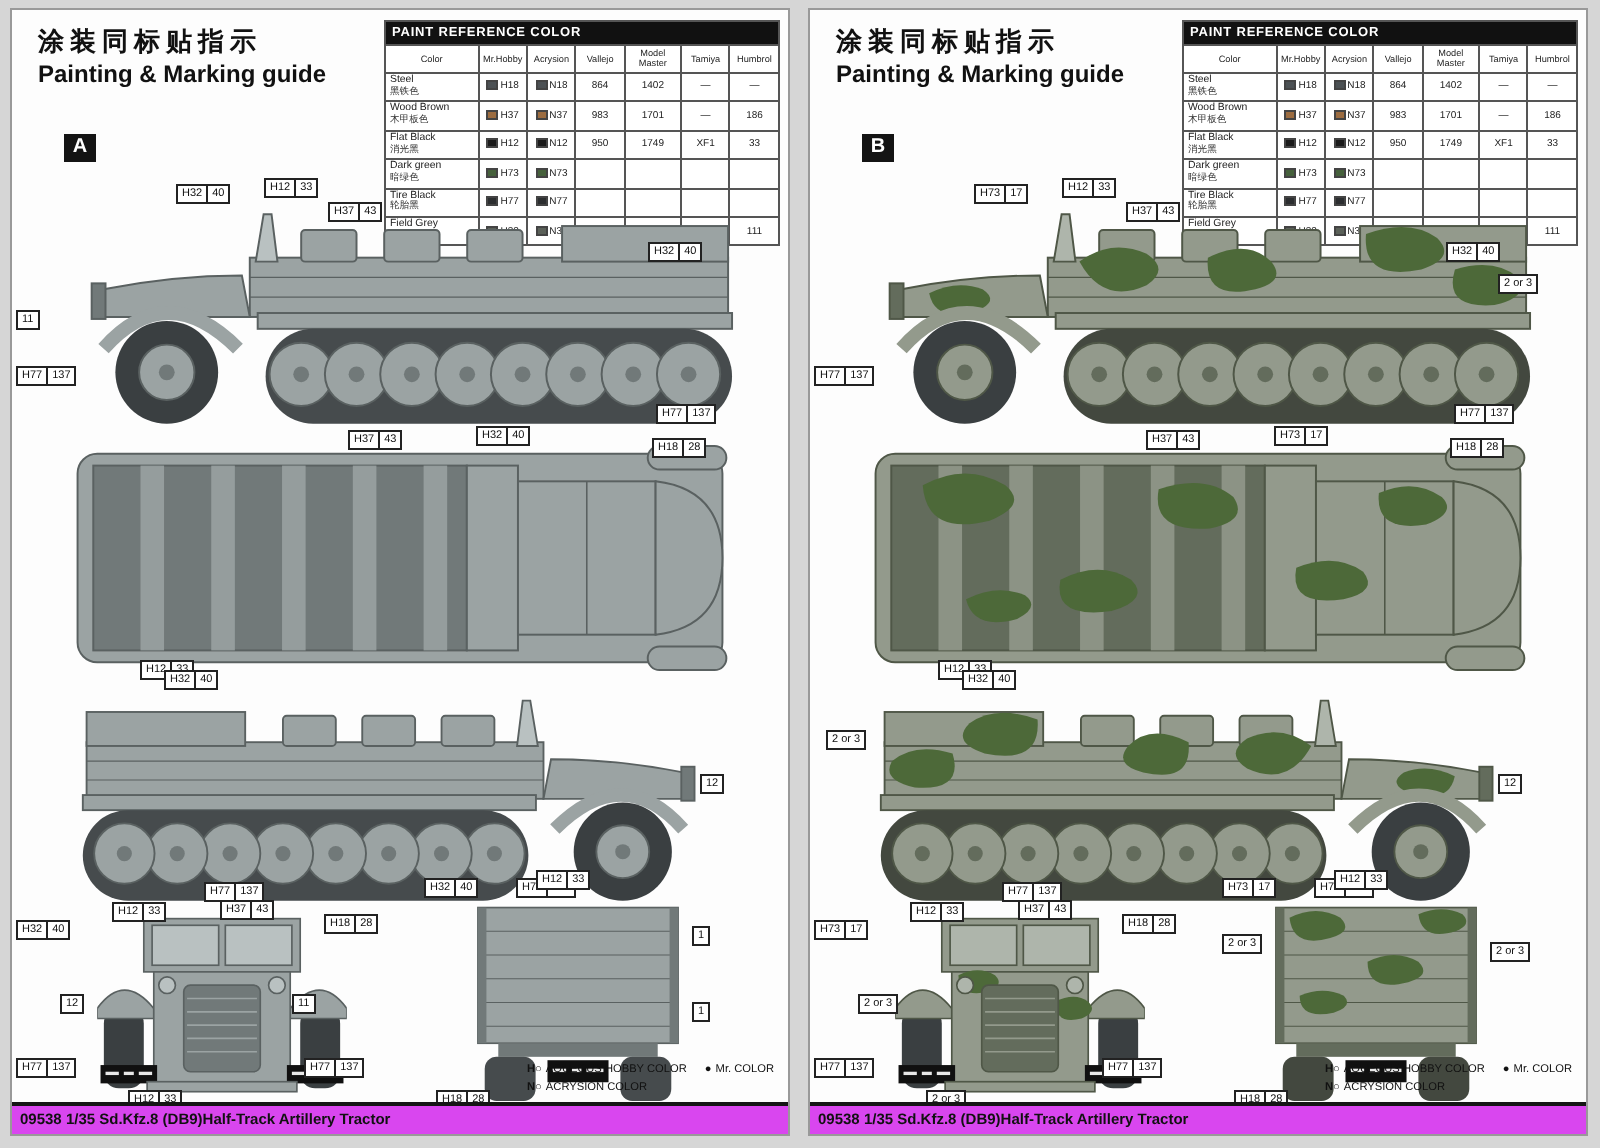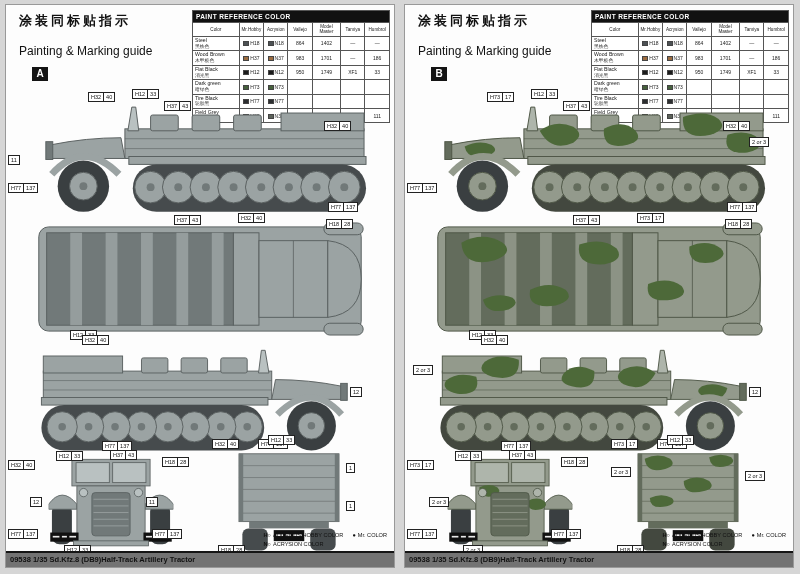--- a/index.html
+++ b/index.html
@@ -5,21 +5,21 @@
   *{margin:0;padding:0;box-sizing:border-box}
   html,body{background:#c8c8c8}
   body{font-family:"Liberation Sans",sans-serif}
   .page{position:relative;width:800px;height:574px;background:#d6d6d6;overflow:hidden}
 
   .panel{position:absolute;top:4px;width:390px;height:564px;background:#fdfdfd;border:1px solid #999}
   .panel-a{left:5px;  --body:#9ba3a3;--dark:#717979;--glass:#b9c1c1;--tire:#3a3f41;--track:#464b4d;--line:#5a6161;--camo:transparent}
   .panel-b{left:404px;--body:#939a8c;--dark:#636c5c;--glass:#aeb5ab;--tire:#3a3f41;--track:#43483f;--line:#4f5747;--camo:#4d6939}
 
   .title-cn{position:absolute;left:13px;top:7px;font-size:13px;font-weight:bold;letter-spacing:3px;color:#111;white-space:nowrap}
-  .title-en{position:absolute;left:13px;top:39px;font-size:12px;font-weight:normal;color:#111;white-space:nowrap}
+  .title-en{position:absolute;left:13px;top:25px;font-size:12px;font-weight:bold;color:#111;white-space:nowrap}
   .variant-badge{position:absolute;left:26px;top:62px;width:16px;height:14px;background:#141414;color:#fff;font-size:10px;font-weight:bold;text-align:center;line-height:14px}
 
   .paint-table-wrap{position:absolute;top:5px;right:4px;width:198px;background:#fff}
   table.ptable{width:100%;border-collapse:collapse;table-layout:fixed}
   .ptable td{border:0.5px solid #555;font-size:5px;text-align:center;padding:1px;color:#222;vertical-align:middle}
   td.ptitle{background:#111;color:#fff;font-size:6.5px;font-weight:bold;text-align:left;padding:2px 3px;letter-spacing:.4px}
   td.phead{font-size:4.6px;line-height:1.15}
   td.pname{text-align:left;padding-left:2px;font-size:5.2px;line-height:1.15}
   .cnname{font-size:4.8px;color:#333}
   .chip{display:inline-block;width:6px;height:5px;vertical-align:middle;margin-right:1px;border:0.5px solid #444}
@@ -37,21 +37,21 @@
 
   .callout-layer{position:absolute;inset:0;z-index:6}
   .callout{position:absolute;display:flex;background:#fff;border:0.6px solid #222}
   .callout span{display:block;padding:0.5px 2px;font-size:5.5px;line-height:7px;color:#111;border-right:0.6px solid #222;white-space:nowrap}
   .callout span:last-child{border-right:none}
 
   .legend{position:absolute;right:7px;bottom:18px;font-size:5.6px;color:#111;line-height:9px;z-index:7}
   .legend b{font-weight:bold;margin-right:2px}
   .legend-gap{display:inline-block;width:9px}
 
-  .footer{position:absolute;left:0;right:0;bottom:0;border-top:2px solid #151515;background:#737373;font-size:7.5px;font-weight:bold;color:#111;padding:2px 4px 3px;z-index:8}
+  .footer{position:absolute;left:0;right:0;bottom:0;border-top:2px solid #151515;background:#d946ef;font-size:7.5px;font-weight:bold;color:#111;padding:2px 4px 3px;z-index:8}
 </style>
 </head>
 <body>
 
 <svg width="0" height="0" style="position:absolute" aria-hidden="true">
   <defs>
     <symbol id="sv-side" viewBox="0 0 340 125">
       <rect x="94" y="34" width="242" height="30" fill="var(--body)" stroke="var(--line)" stroke-width="1"></rect>
       <line x1="94" y1="44" x2="336" y2="44" stroke="var(--line)" stroke-width="0.6"></line>
       <line x1="94" y1="54" x2="336" y2="54" stroke="var(--line)" stroke-width="0.6"></line>

